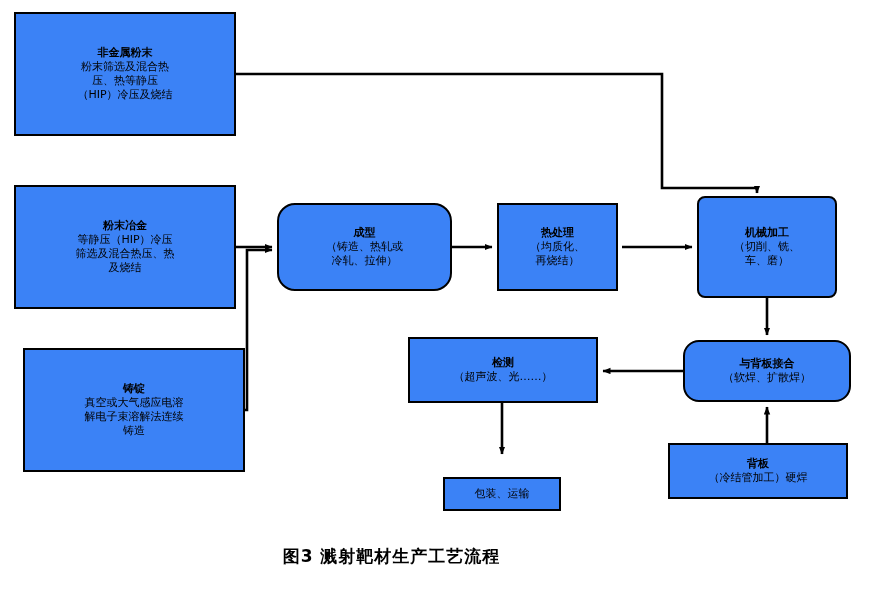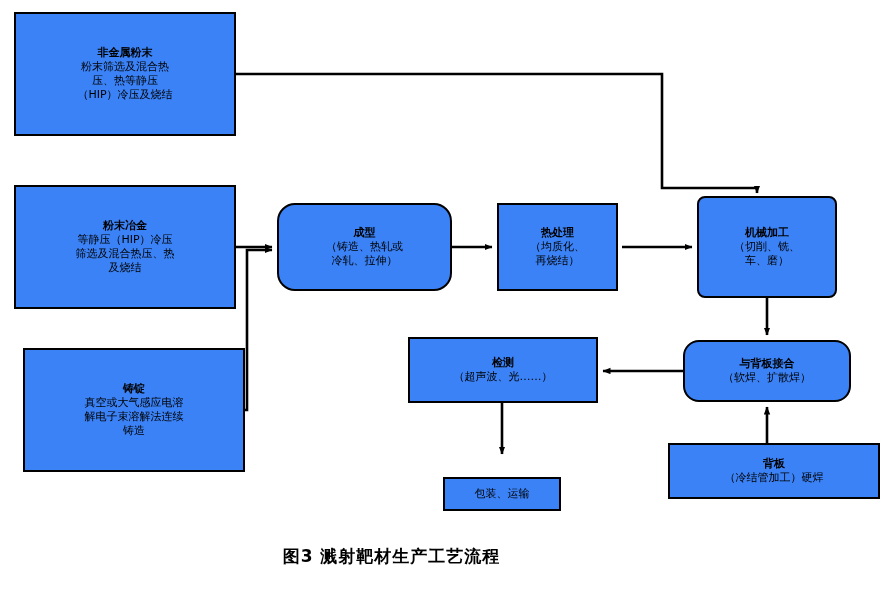--- a/index.html
+++ b/index.html
@@ -113,21 +113,21 @@
       </div>
       <div class="node" style="left: 697px; top: 196px; width: 140px; height: 102px; border-radius: 8px;">
         <span class="ln b">机械加工</span>
         <span class="ln">（切削、铣、</span>
         <span class="ln">车、磨）</span>
       </div>
       <div class="node" style="left: 683px; top: 340px; width: 168px; height: 62px; border-radius: 16px;">
         <span class="ln b">与背板接合</span>
         <span class="ln">（软焊、扩散焊）</span>
       </div>
-      <div class="node" style="left: 668px; top: 443px; width: 212px; height: 56px;">
+      <div class="node" style="left: 668px; top: 443px; width: 180px; height: 56px;">
         <span class="ln b">背板</span>
         <span class="ln">（冷结管加工）硬焊</span>
       </div>
       <div class="node" style="left: 408px; top: 337px; width: 190px; height: 66px;">
         <span class="ln b">检测</span>
         <span class="ln">（超声波、光……）</span>
       </div>
       <div class="node" style="left: 443px; top: 459px; width: 118px; height: 34px; margin-top: 18px;">
         <span class="ln">包装、运输</span>
       </div>

